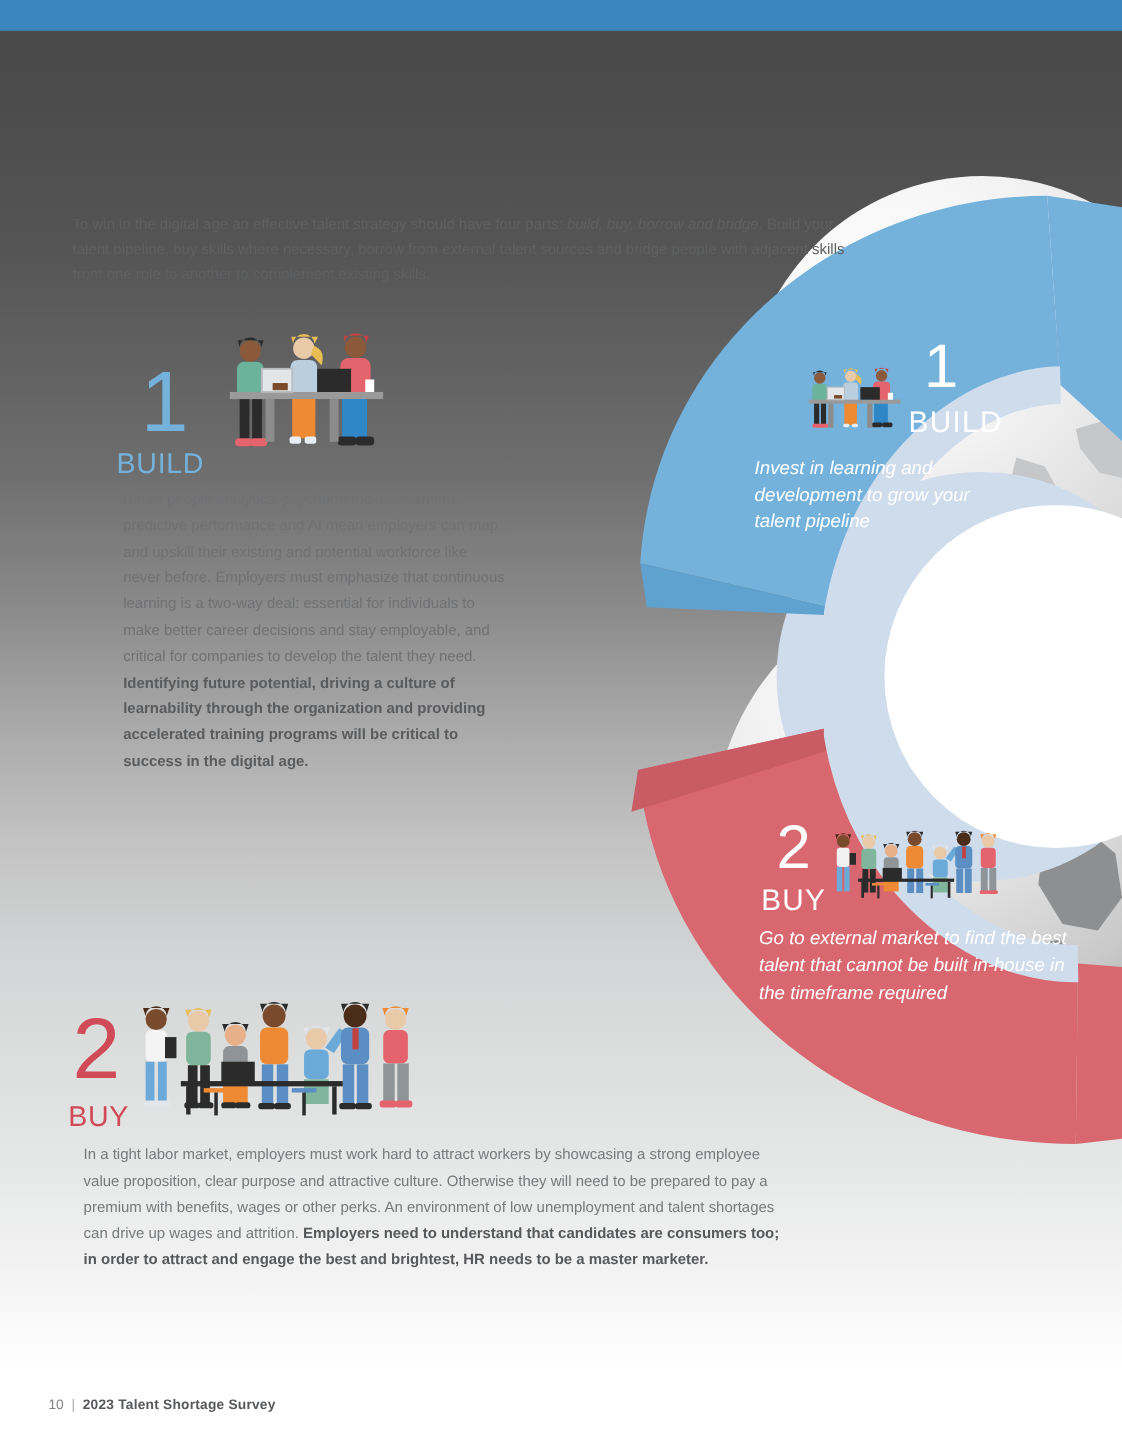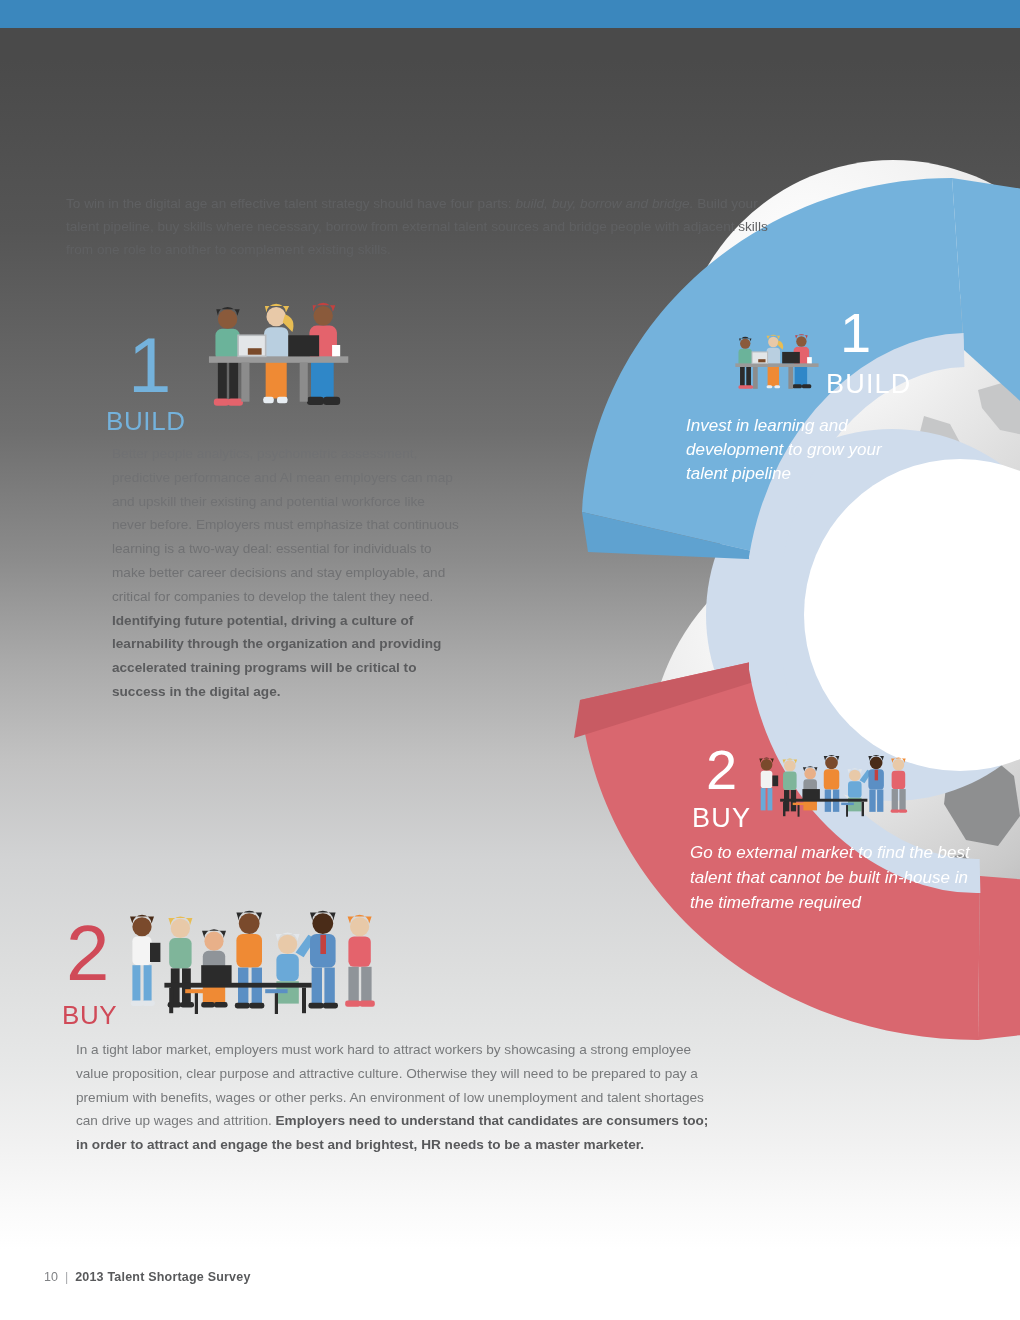--- a/index.html
+++ b/index.html
@@ -397,15 +397,15 @@
       <rect x="104" y="74" width="38" height="24" fill="#2b2b2b"></rect>
       <rect x="84" y="104" width="28" height="5" fill="#ef8a34"></rect>
       <rect x="184" y="104" width="28" height="5" fill="#5b8fc4"></rect>
       <rect x="96" y="109" width="4" height="26" fill="#2b2b2b"></rect>
       <rect x="196" y="109" width="4" height="26" fill="#2b2b2b"></rect>
     </svg>
   </div>
 
   <div class="sec-buy-body"><span>In a tight labor market, employers must work hard to attract workers by showcasing a strong employee value proposition, clear purpose and attractive culture. Otherwise they will need to be prepared to pay a premium with benefits, wages or other perks. An environment of low unemployment and talent shortages can drive up wages and attrition. </span><b>Employers need to understand that candidates are consumers too; in order to attract and engage the best and brightest, HR needs to be a master marketer.</b></div>
 
-  <div class="footer"><span class="pg">10</span><span class="sep">|</span><span class="tt">2013 Talent Shortage Survey</span></div>
+  <div class="footer"><span class="pg">10</span><span class="sep">|</span><span class="tt">2023 Talent Shortage Survey</span></div>
 
 </div>
 
 </body></html>

